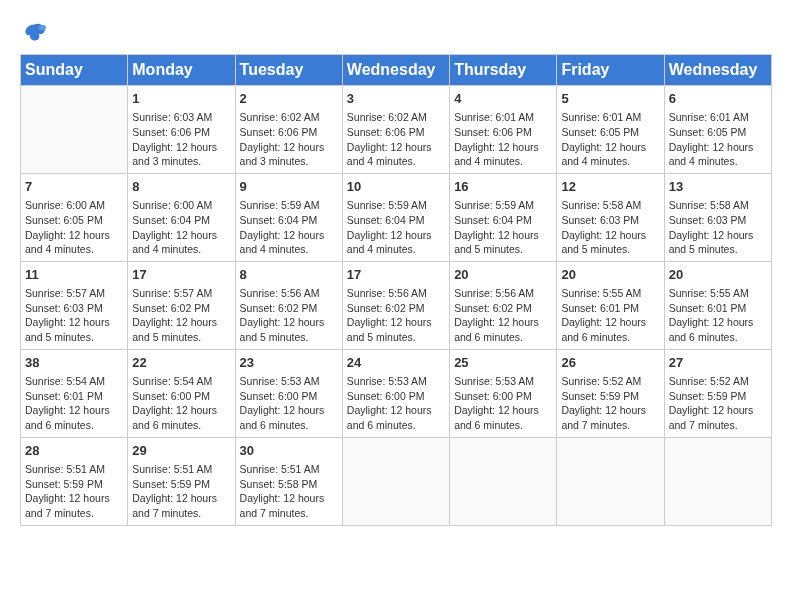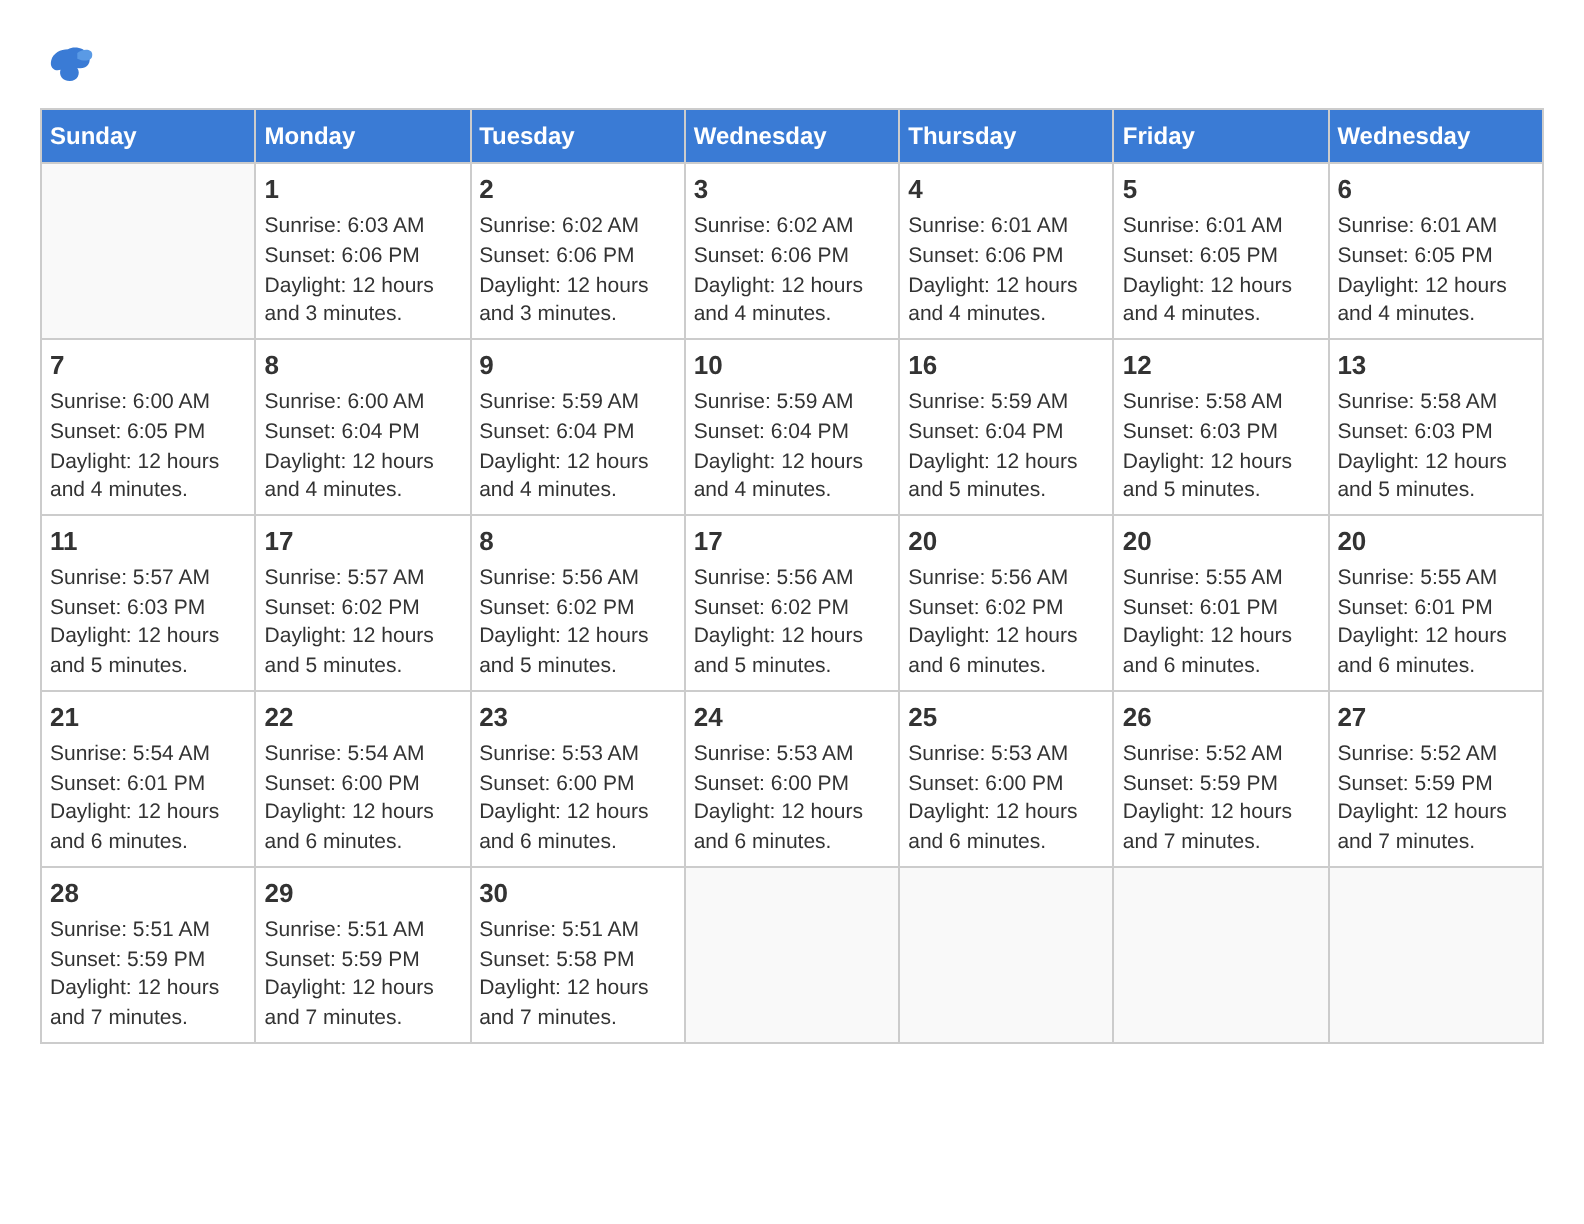--- a/index.html
+++ b/index.html
@@ -47,21 +47,21 @@
     .calendar {
       width: 100%;
       border-collapse: collapse;
       font-size: 11px;
     }
     .calendar th {
       background-color: #3a7bd5;
       color: white;
       padding: 6px 4px;
       text-align: left;
-      font-size: 12px;
+      font-size: 16px;
       font-weight: bold;
       border: 1px solid #ccc;
     }
     .calendar td {
       border: 1px solid #ccc;
       vertical-align: top;
       padding: 4px;
       width: calc(100% / 7);
       height: 80px;
       color: #333;
@@ -253,21 +253,21 @@
         <td>
           <span class="day-number">20</span>
           <div>Sunrise: 5:55 AM</div>
           <div>Sunset: 6:01 PM</div>
           <div>Daylight: 12 hours</div>
           <div>and 6 minutes.</div>
         </td>
       </tr>
       <tr>
         <td>
-          <span class="day-number">21</span>
+          <span class="day-number">38</span>
           <div>Sunrise: 5:54 AM</div>
           <div>Sunset: 6:01 PM</div>
           <div>Daylight: 12 hours</div>
           <div>and 6 minutes.</div>
         </td>
         <td>
           <span class="day-number">22</span>
           <div>Sunrise: 5:54 AM</div>
           <div>Sunset: 6:00 PM</div>
           <div>Daylight: 12 hours</div>

